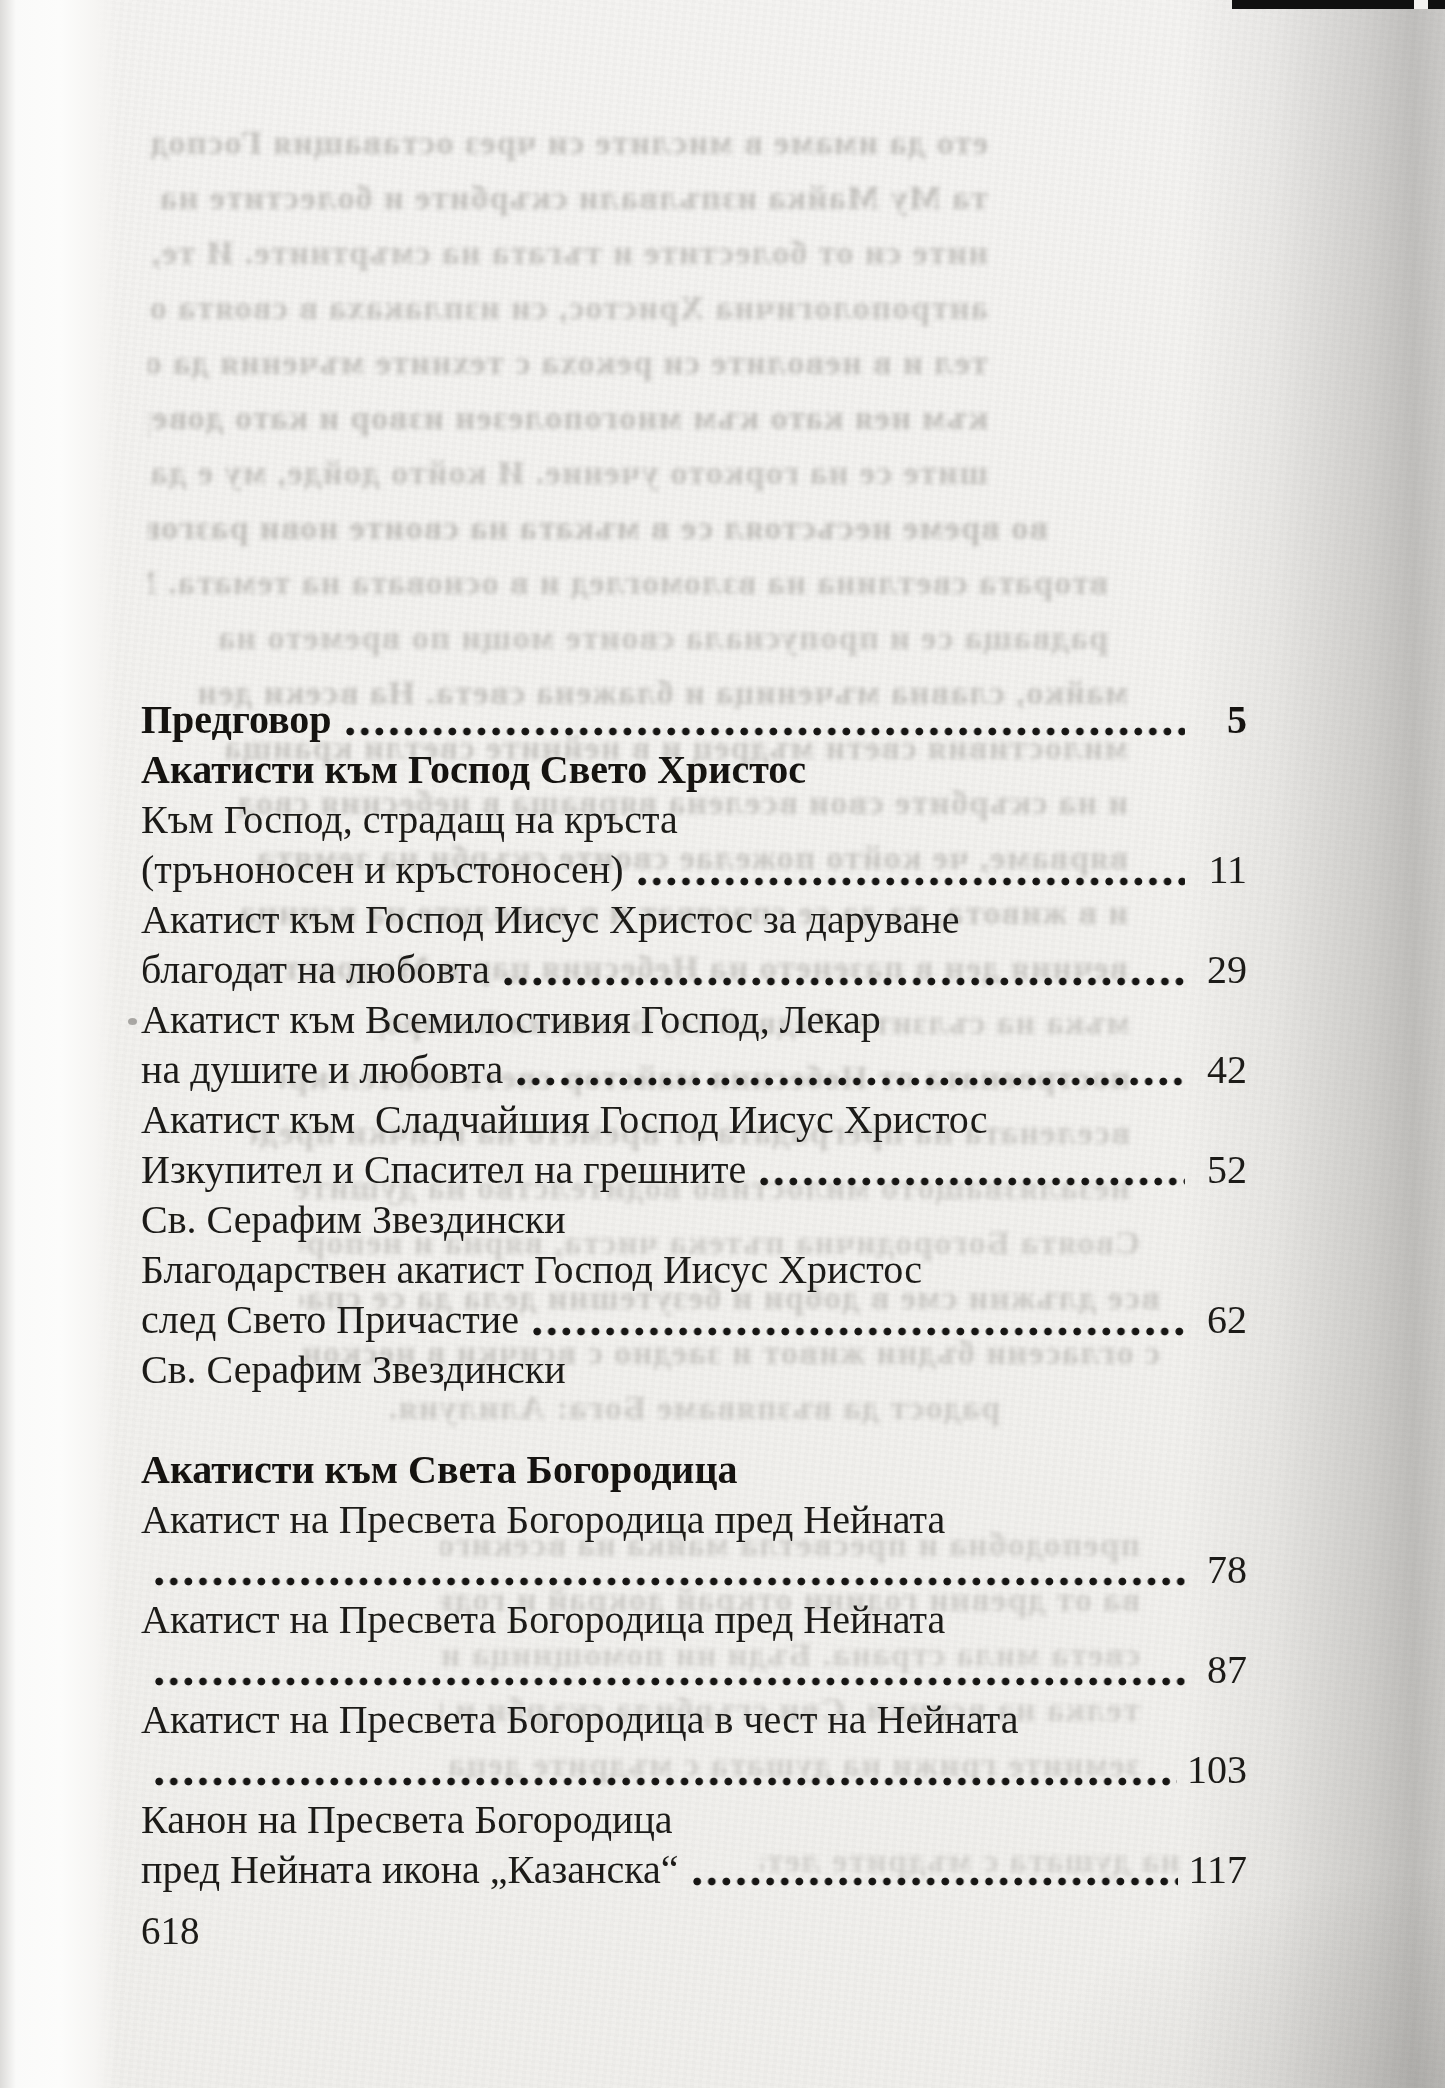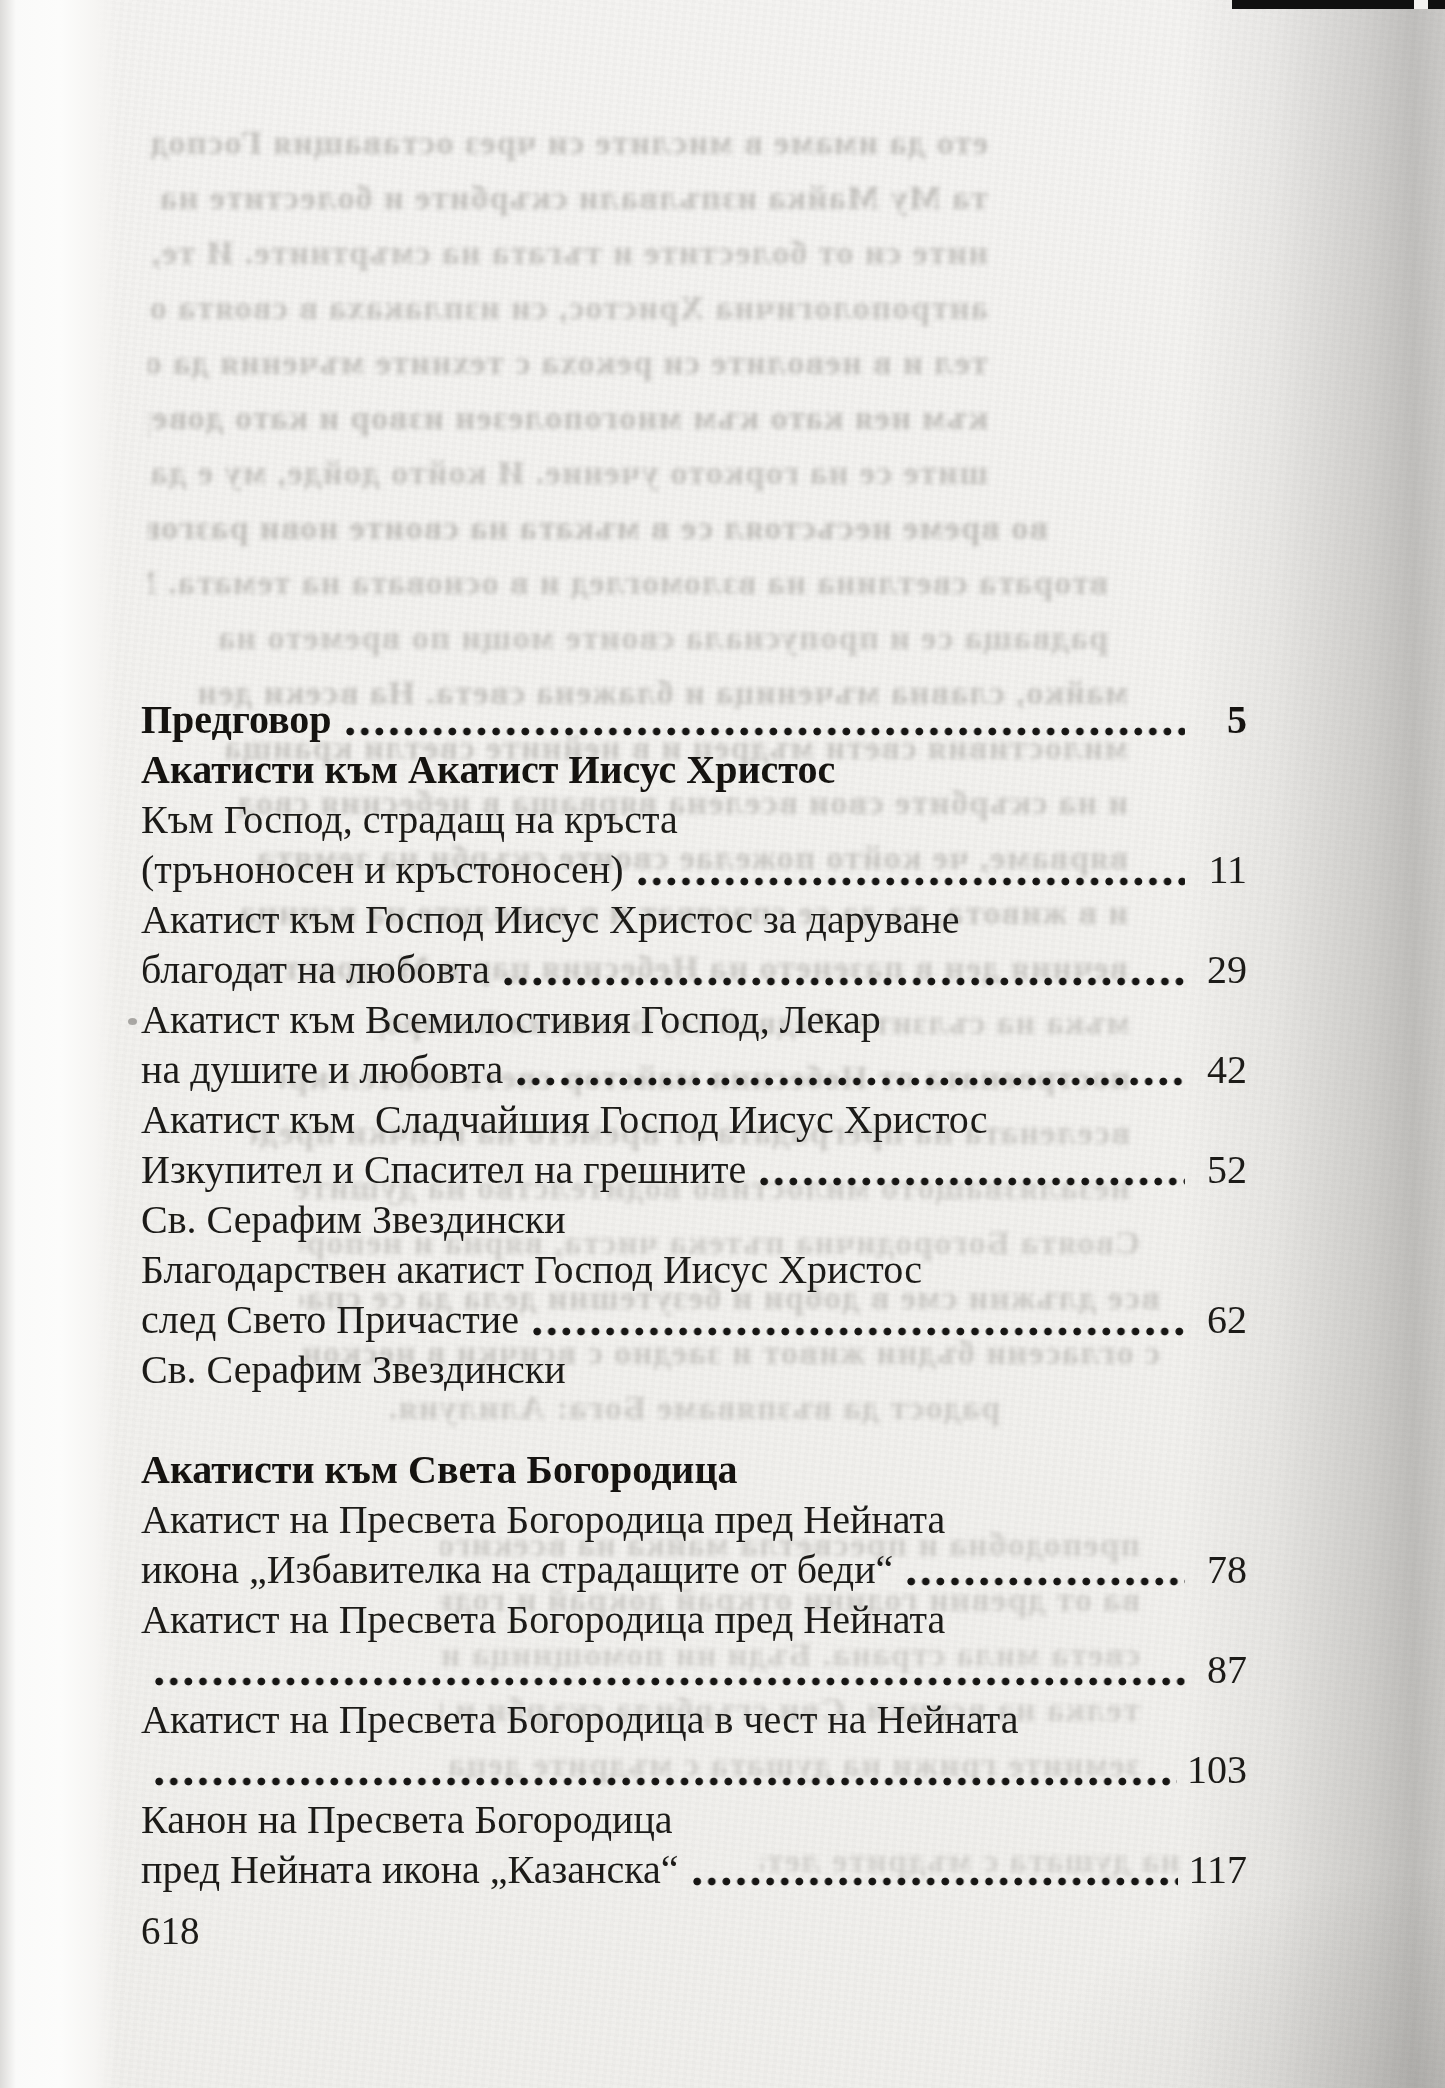--- a/index.html
+++ b/index.html
@@ -115,21 +115,21 @@
     </div>
 
 
   <div class="toc">
     <div class="row bold">
       <span class="t">Предговор</span>
       <span class="leader"></span>
       <span class="pg">5</span>
     </div>
     <div class="row bold">
-      <span class="t">Акатисти към Акатист Иисус Христос</span>
+      <span class="t">Акатисти към Господ Свето Христос</span>
     </div>
     <div class="row">
       <span class="t">Към Господ, страдащ на кръста</span>
     </div>
     <div class="row">
       <span class="t">(тръноносен и кръстоносен)</span>
       <span class="leader"></span>
       <span class="pg">11</span>
     </div>
     <div class="row">
@@ -173,21 +173,20 @@
 
     <div class="toc-gap"></div>
 
     <div class="row bold">
       <span class="t">Акатисти към Света Богородица</span>
     </div>
     <div class="row">
       <span class="t">Акатист на Пресвета Богородица пред Нейната</span>
     </div>
     <div class="row">
-      <span class="t">икона „Избавителка на страдащите от беди“</span>
       <span class="leader"></span>
       <span class="pg">78</span>
     </div>
     <div class="row">
       <span class="t">Акатист на Пресвета Богородица пред Нейната</span>
     </div>
     <div class="row">
       <span class="leader"></span>
       <span class="pg">87</span>
     </div>

